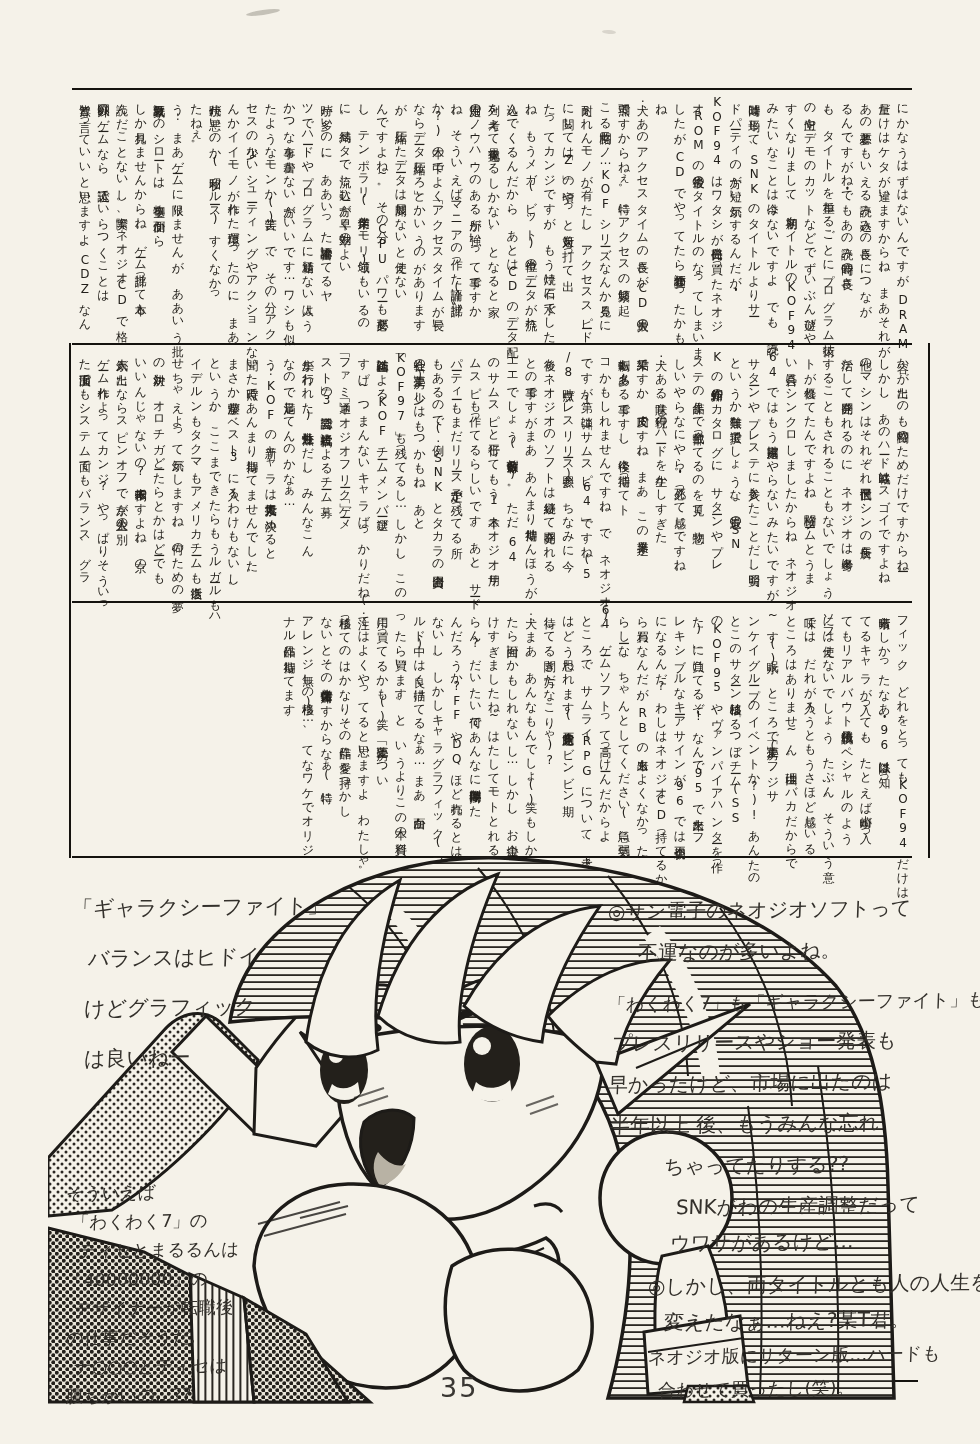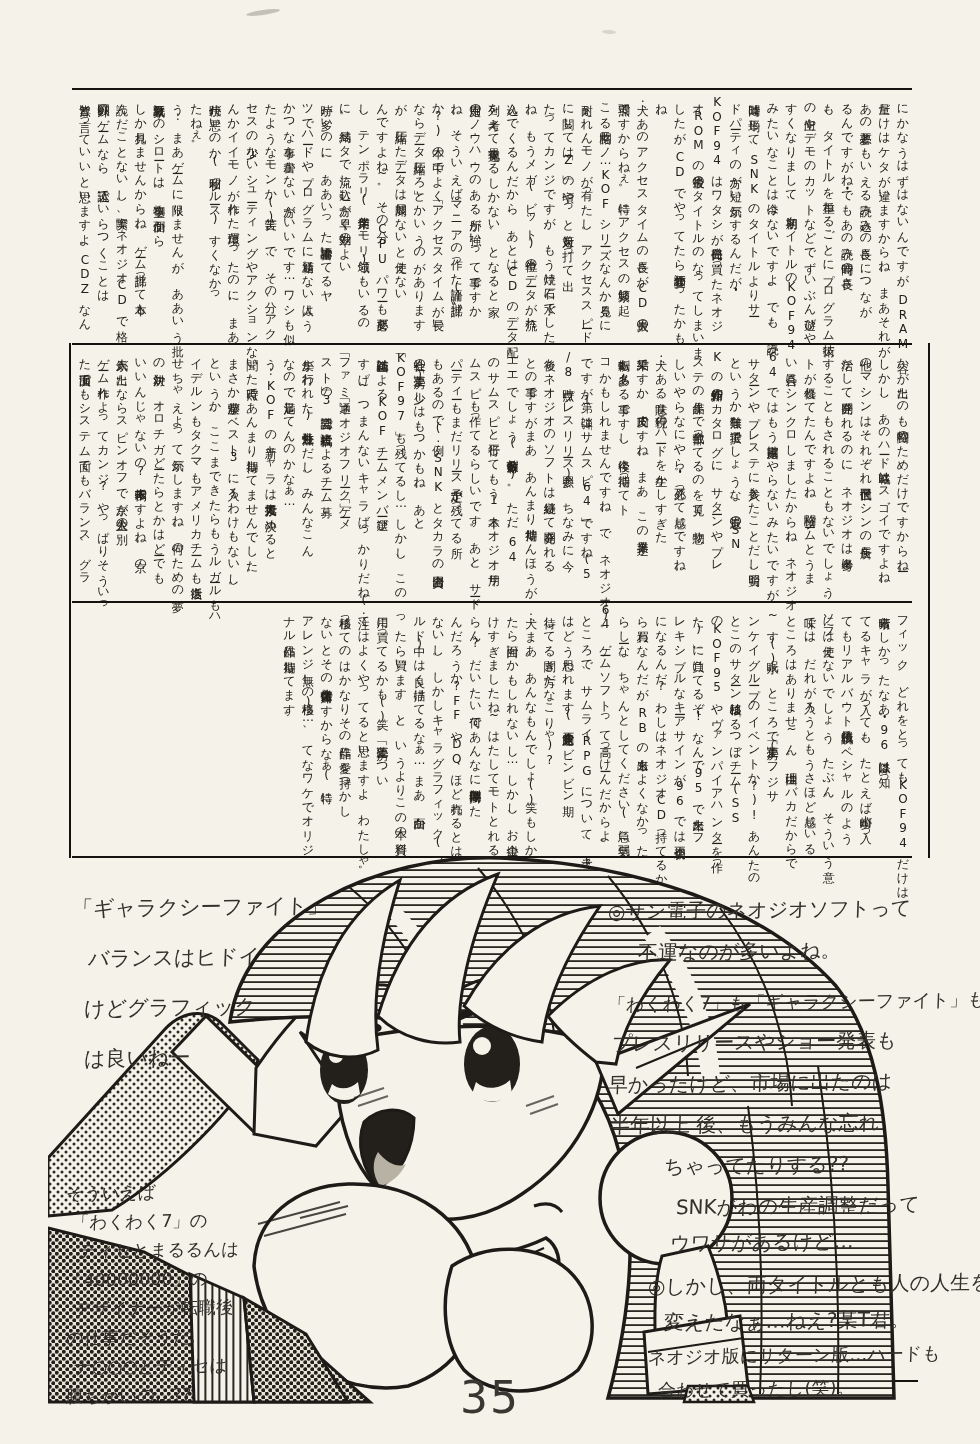--- a/index.html
+++ b/index.html
@@ -58,21 +58,21 @@
   #hand-right-bottom .line:nth-child(5){font-size:18px;}
   #hand-right-bottom .line:nth-child(6){margin-left:10px;font-size:18px;}
   
   .seg{position:absolute;height:2px;background:#15130f;}
   #seg-left{left:62px;top:1368px;width:330px;}
   #seg-right{left:648px;top:1380px;width:270px;}
   
   #artwork{position:absolute;left:48px;top:846px;width:890px;height:560px;}
   
   .page-number{position:absolute;left:440px;top:1372px;width:100px;
-    text-align:center;font-size:44px;color:#3a3733;letter-spacing:2px;}
+    text-align:left;font-size:27px;color:#3a3733;letter-spacing:2px;}
   
   .smudge{position:absolute;background:#6b665c;border-radius:50%;opacity:.35;}
   #smudge1{left:246px;top:10px;width:34px;height:5px;transform:rotate(-8deg);}
   #smudge2{left:602px;top:30px;width:14px;height:4px;transform:rotate(4deg);opacity:.2;}
 </style>
 </head>
 <body>
 
 <div class="page">
 

